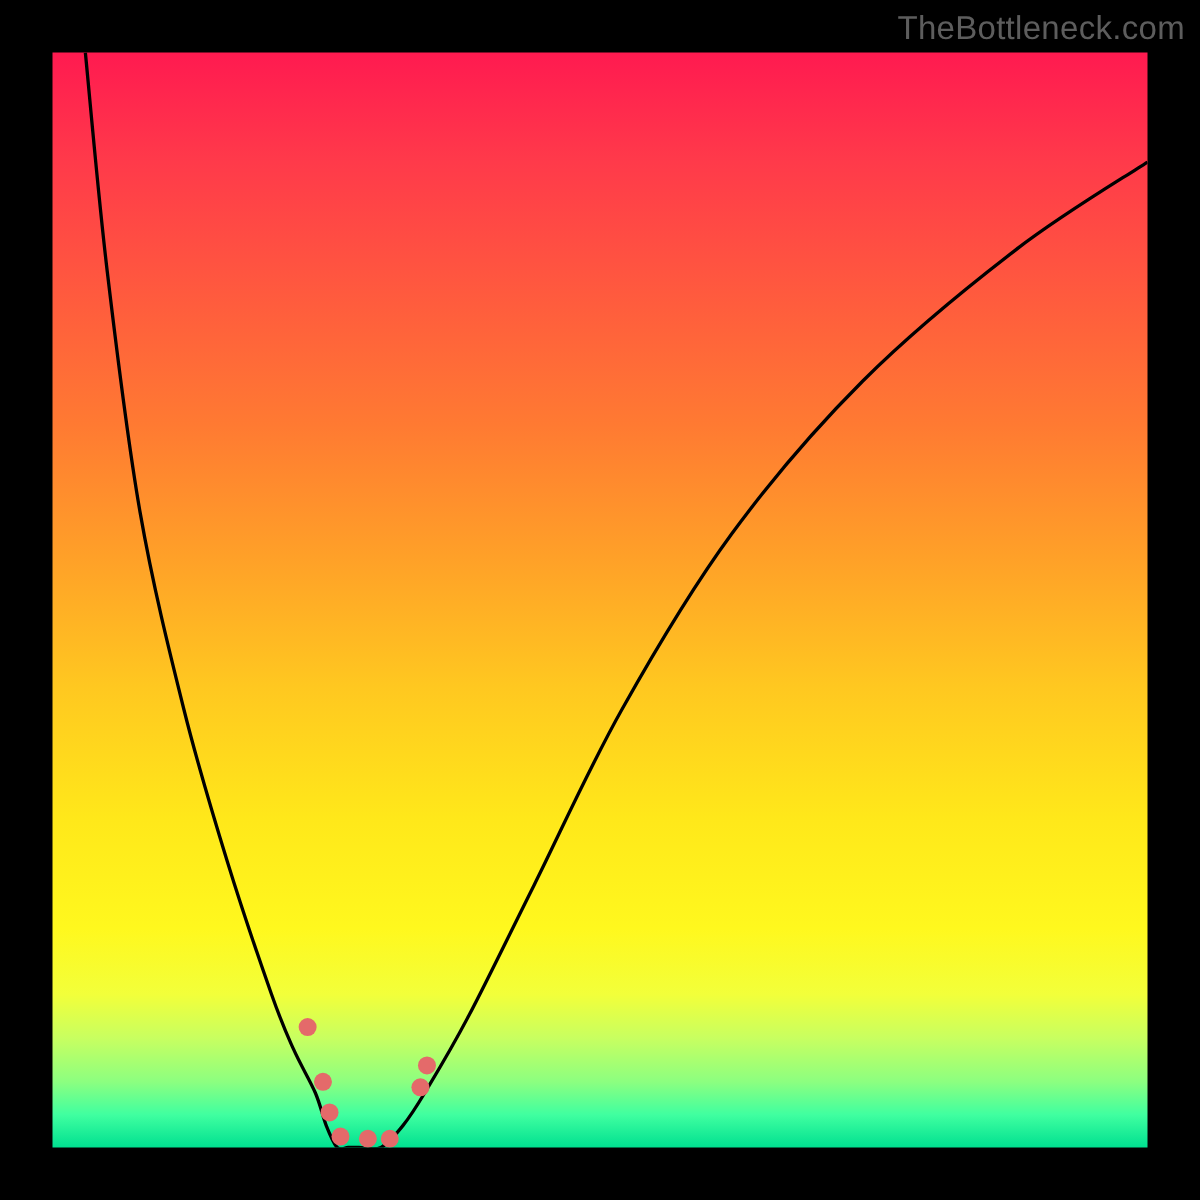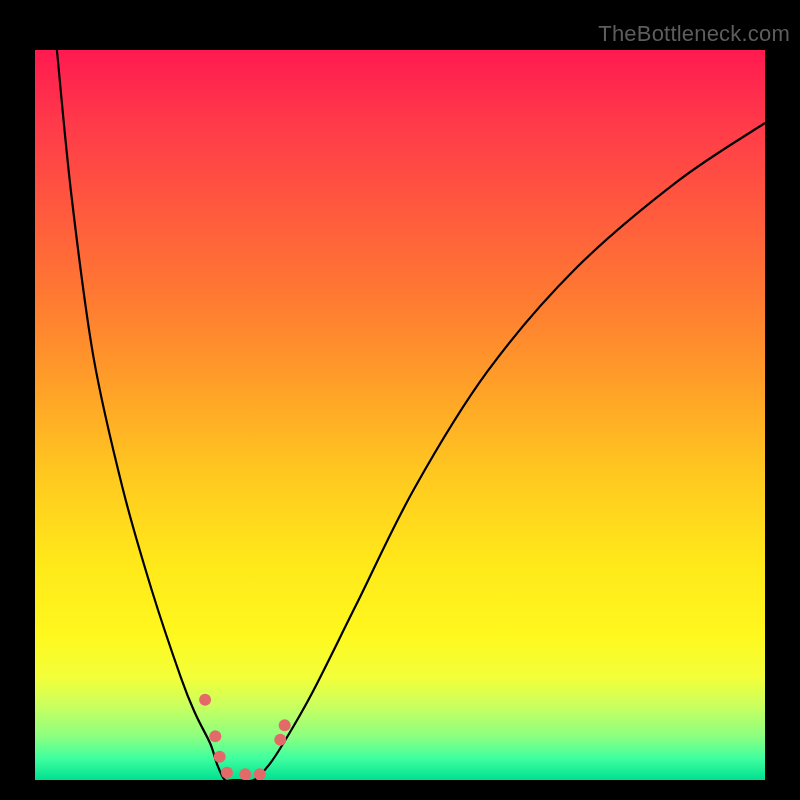--- a/index.html
+++ b/index.html
@@ -11,21 +11,20 @@
     background: #000;
     font-family: Arial, Helvetica, sans-serif;
   }
   .frame {
     position: absolute;
     top: 0;
     left: 0;
     width: 800px;
     height: 588px;
     background: #000;
-    margin-top: 15px;
   }
   .plot {
     position: absolute;
     top: 35px;
     left: 35px;
     width: 730px;
     height: 730px;
     background: linear-gradient(to bottom,
       #ff1a50 0%,
       #ff3a4a 10%,

